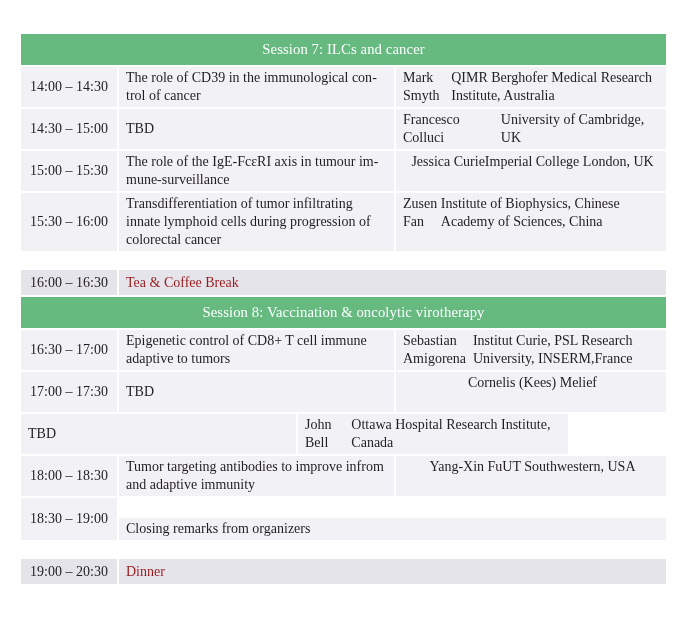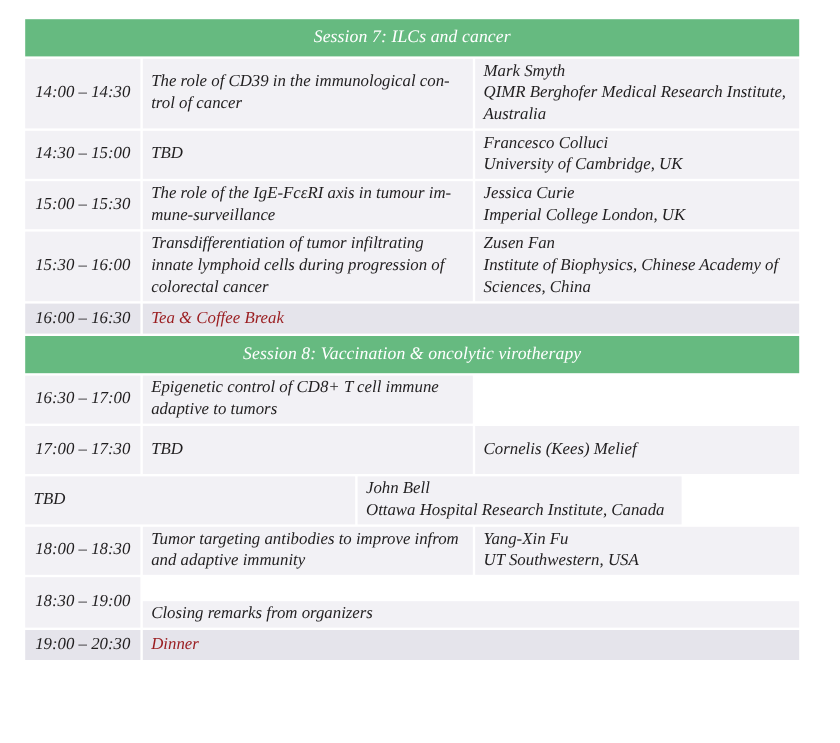--- a/index.html
+++ b/index.html
@@ -12,21 +12,21 @@
   }
   * { margin: 0; padding: 0; box-sizing: border-box; }
   html, body { background: #ffffff; }
   body {
     width: 700px;
     height: 619px;
     overflow: hidden;
     font-family: "Liberation Serif", "DejaVu Serif", serif;
     color: var(--ink);
   }
-  .page { padding: 16px 0 0 21px; font-style: italic; }
+  .page { padding: 34px 0 0 21px; }
   .table { width: 645px; }
 
   .session-header {
     height: 31px;
     margin-bottom: 2px;
     background: var(--green);
     color: var(--header-ink);
     display: flex;
     align-items: center;
     justify-content: center;
@@ -57,34 +57,33 @@
     flex: none;
     display: flex;
     align-items: center;
     padding: 2px 8px 2px 7px;
     hyphens: manual;
   }
   .speaker {
     width: 270px;
     flex: none;
     display: flex;
-    flex-direction: column;
     justify-content: center;
     padding: 2px 4px 2px 7px;
   }
   .span-cell {
     flex: 1 1 auto;
     display: flex;
     align-items: center;
     padding: 2px 8px 2px 7px;
     min-height: 25px;
   }
   .row.talk .cell { min-height: 40px; }
   .row.note .span-cell { min-height: 22px; margin-top: 20px; }
-  .row.shaded .cell { background: var(--row-shaded); }
+  .row.shaded .cell { background: var(--row-shaded); margin-top: 17px; }
   .row.red .span-cell { color: var(--red); }
 </style>
 </head>
 <body>
 
 <div class="page">
   <div class="table" id="schedule">
   <section class="session">
     <div class="session-header">Session 7: ILCs and cancer</div>
     <div class="session-rows">
@@ -130,20 +129,24 @@
   </div>
 </div>
   </section>
 
   <section class="session">
     <div class="session-header">Session 8: Vaccination &amp; oncolytic virotherapy</div>
     <div class="session-rows">
   <div class="row talk">
     <div class="cell time">16:30 – 17:00</div>
     <div class="cell title">Epigenetic control of CD8+ T cell immune adaptive to tumors</div>
+    <div class="cell speaker">
+      <div class="speaker-name">Sebastian Amigorena</div>
+      <div class="speaker-aff">Institut Curie, PSL Research University, INSERM,France</div>
+    </div>
   </div>
 
   <div class="row talk">
     <div class="cell time">17:00 – 17:30</div>
     <div class="cell title">TBD</div>
     <div class="cell speaker">
       <div class="speaker-name">Cornelis (Kees) Melief</div>
     </div>
   </div>
 

